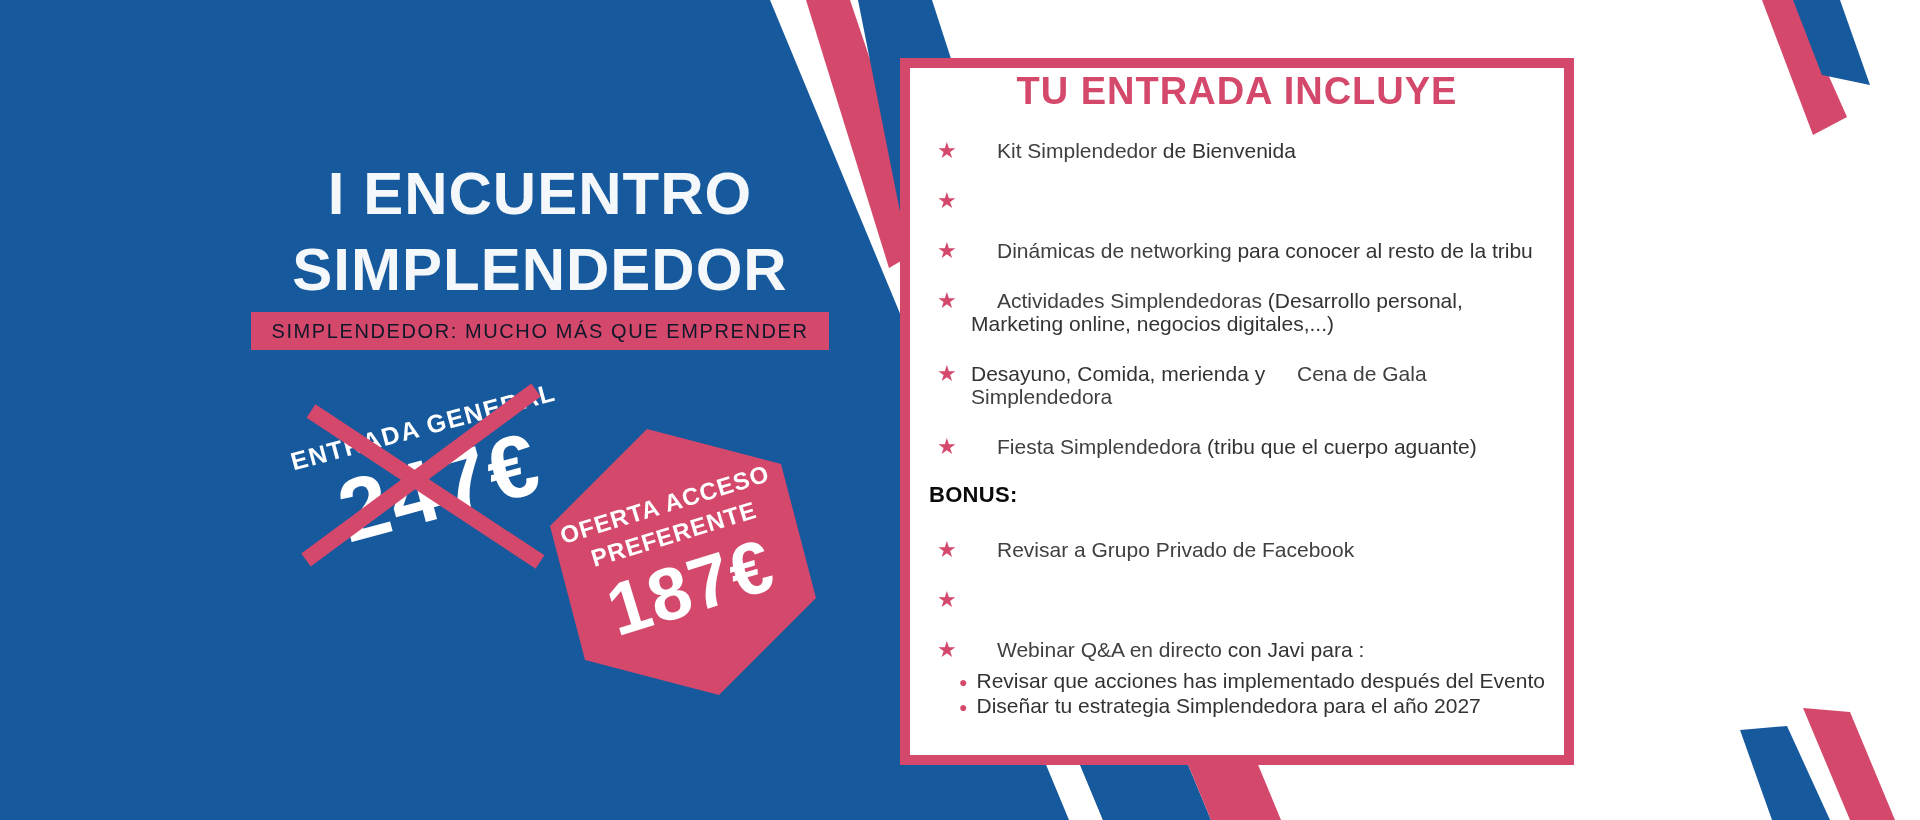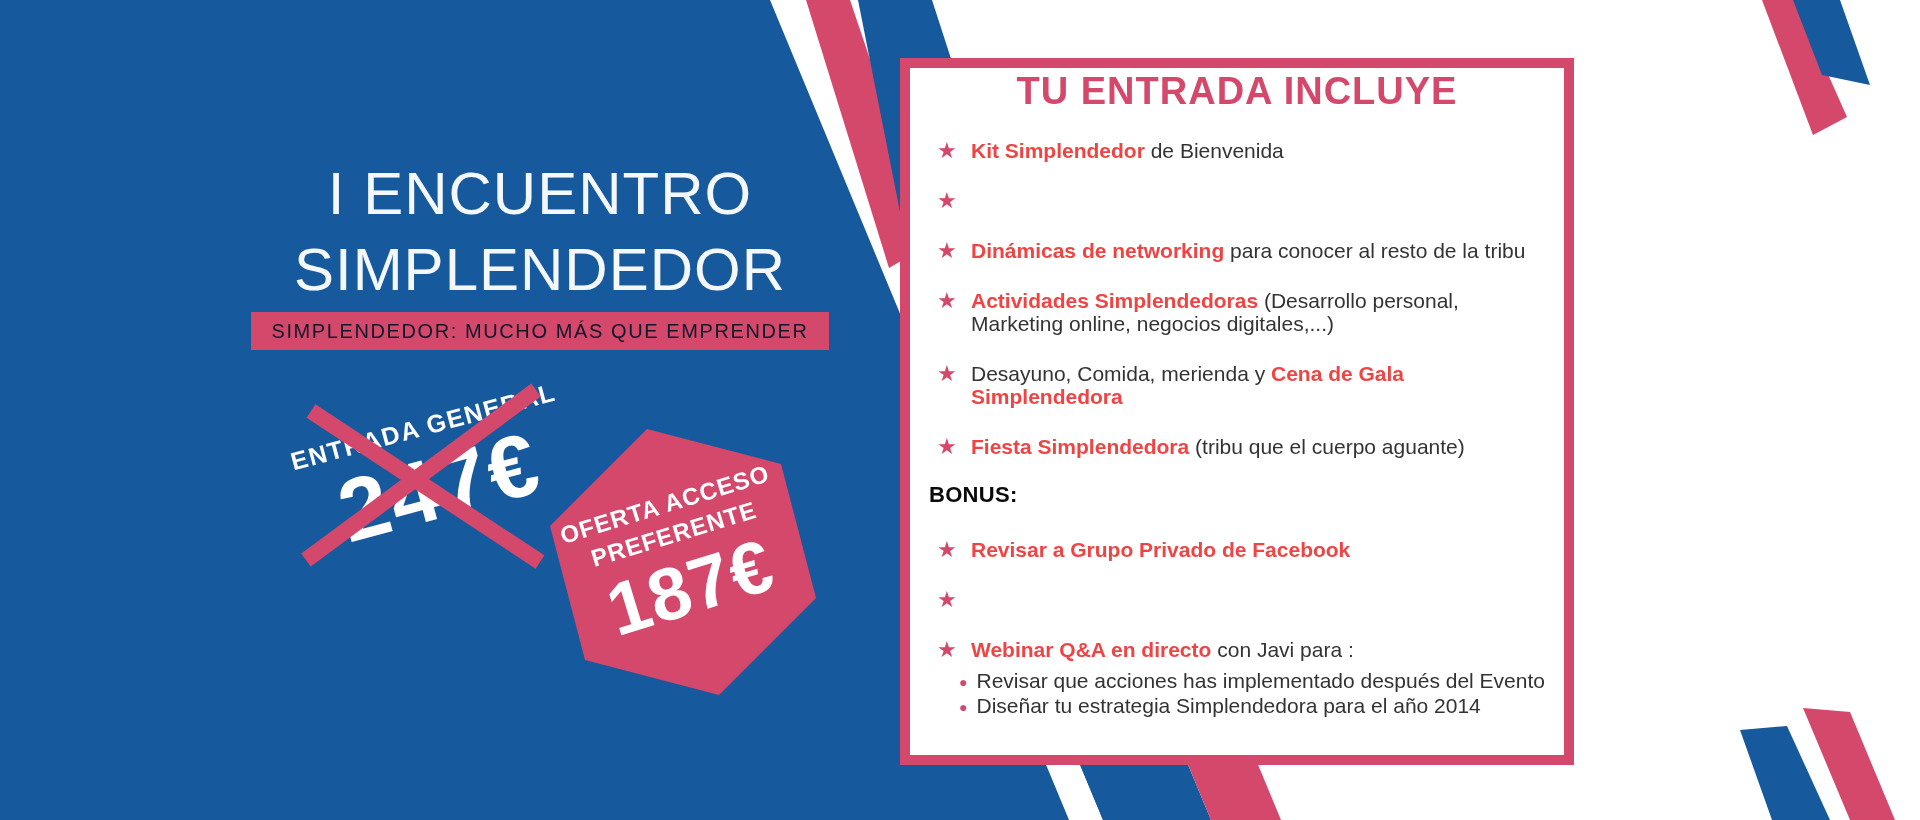--- a/index.html
+++ b/index.html
@@ -3,21 +3,21 @@
 <meta charset="utf-8">
 <style>
   :root{ --blue:#17599d; --pink:#d4486b; --ink:#111111; }
   html,body{margin:0;padding:0;background:#ffffff;}
   .stage{position:relative;width:1920px;height:820px;overflow:hidden;background:#ffffff;
          font-family:"Liberation Sans","DejaVu Sans",sans-serif;}
   .bg{position:absolute;left:0;top:0;width:1920px;height:820px;}
 
   
   .left-title{position:absolute;left:120px;top:156px;width:840px;text-align:center;color:#f4f8fb;}
-  .title-line{font-size:60px;font-weight:400;line-height:76px;letter-spacing:1px;}
+  .title-line{font-size:60px;font-weight:700;line-height:76px;letter-spacing:1px;}
   .subtitle-bar{display:inline-block;background:var(--pink);color:#0f172a;font-size:20px;
                 letter-spacing:1.6px;line-height:38px;padding:0 20px;margin-top:4px;font-weight:400;}
 
   .old-price{position:absolute;left:285px;top:408px;width:300px;text-align:center;
              transform:rotate(-15deg);color:#ffffff;}
   .old-price-label{font-size:25px;font-weight:800;letter-spacing:1.5px;line-height:34px;}
   .old-price-value{font-size:88px;font-weight:800;line-height:92px;letter-spacing:2px;}
 
   .badge-svg{position:absolute;left:530px;top:410px;}
   .offer-text{position:absolute;left:533px;top:482px;width:300px;height:160px;text-align:center;
@@ -32,21 +32,21 @@
          border:10px solid var(--pink);box-sizing:border-box;padding:0 19px;}
   .panel-title{font-size:38px;font-weight:800;color:var(--pink);text-align:center;
                line-height:42px;margin-top:2px;letter-spacing:1px;}
   .section-heading{font-size:22px;font-weight:800;color:#0a0a0a;margin-top:24px;letter-spacing:.3px;}
   .section-heading:first-child{margin-top:12px;}
   .panel-title + #panel-body .section-heading:first-child{margin-top:14px;}
   .pi-item{display:flex;gap:8px;padding-left:8px;margin-top:27px;font-size:21px;line-height:23px;color:#333333;}
   .section-heading + .pi-item{margin-top:30px;}
   .star{flex:none;width:26px;font-size:22px;line-height:23px;color:var(--pink);}
   .pi-text{max-width:592px;}
-  .b{font-weight:700;color:#ef4444;}
+  .b{font-weight:400;color:#404040;margin-left:26px;}
   .i{font-style:italic;}
   .subs{margin:8px 0 0 30px;}
   .sub{font-size:21px;line-height:24px;color:#333333;}
   .dot{color:var(--pink);font-size:14px;margin-right:9px;vertical-align:1px;}
 </style>
 </head>
 <body>
 
 <div class="stage">
 
@@ -122,18 +122,18 @@
         </div>
         <div class="pi-item">
           <span class="star">★</span>
         </div>
         <div class="pi-item">
           <span class="star">★</span>
           <span class="pi-text"><span class="b ">Webinar Q&amp;A en directo</span><span> con Javi para :</span></span>
         </div>
         <div class="subs">
           <div class="sub"><span class="dot">●</span><span>Revisar que acciones has implementado después del Evento</span></div>
-          <div class="sub"><span class="dot">●</span><span>Diseñar tu estrategia Simplendedora para el año 2014</span></div>
+          <div class="sub"><span class="dot">●</span><span>Diseñar tu estrategia Simplendedora para el año 2027</span></div>
         </div>
       </div>
   </div>
 
 </div>
 
 </body></html>

